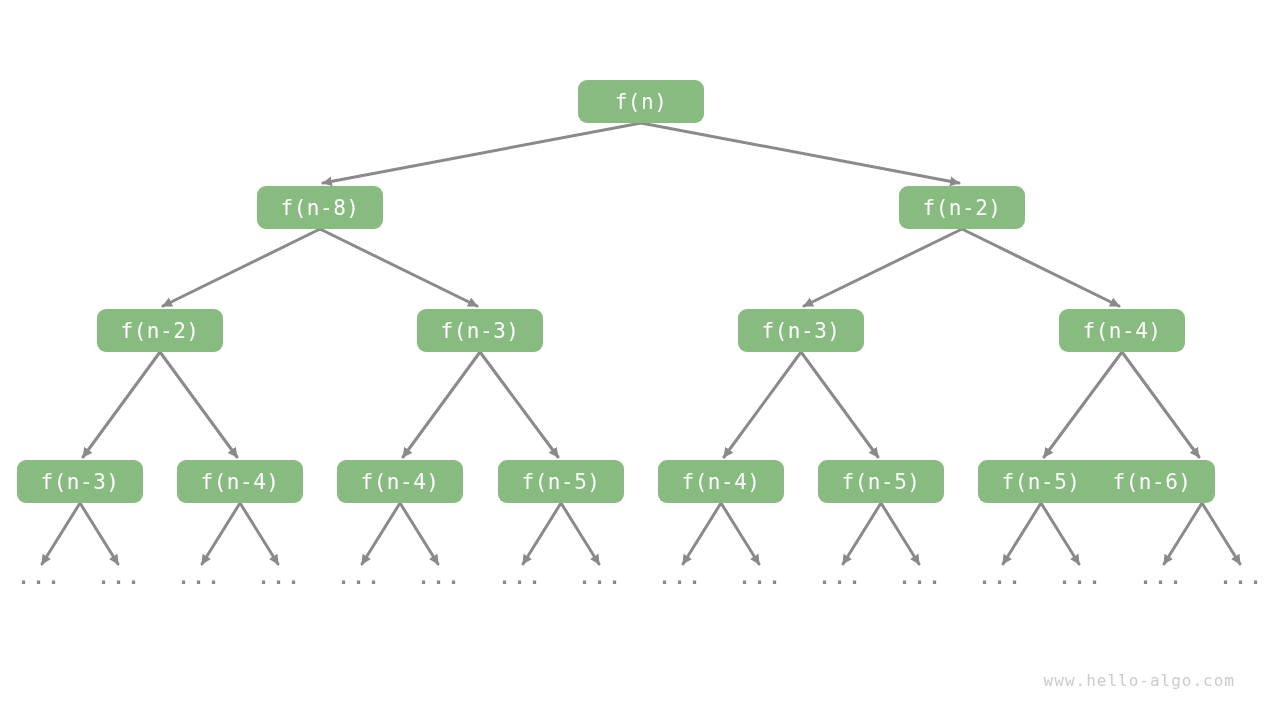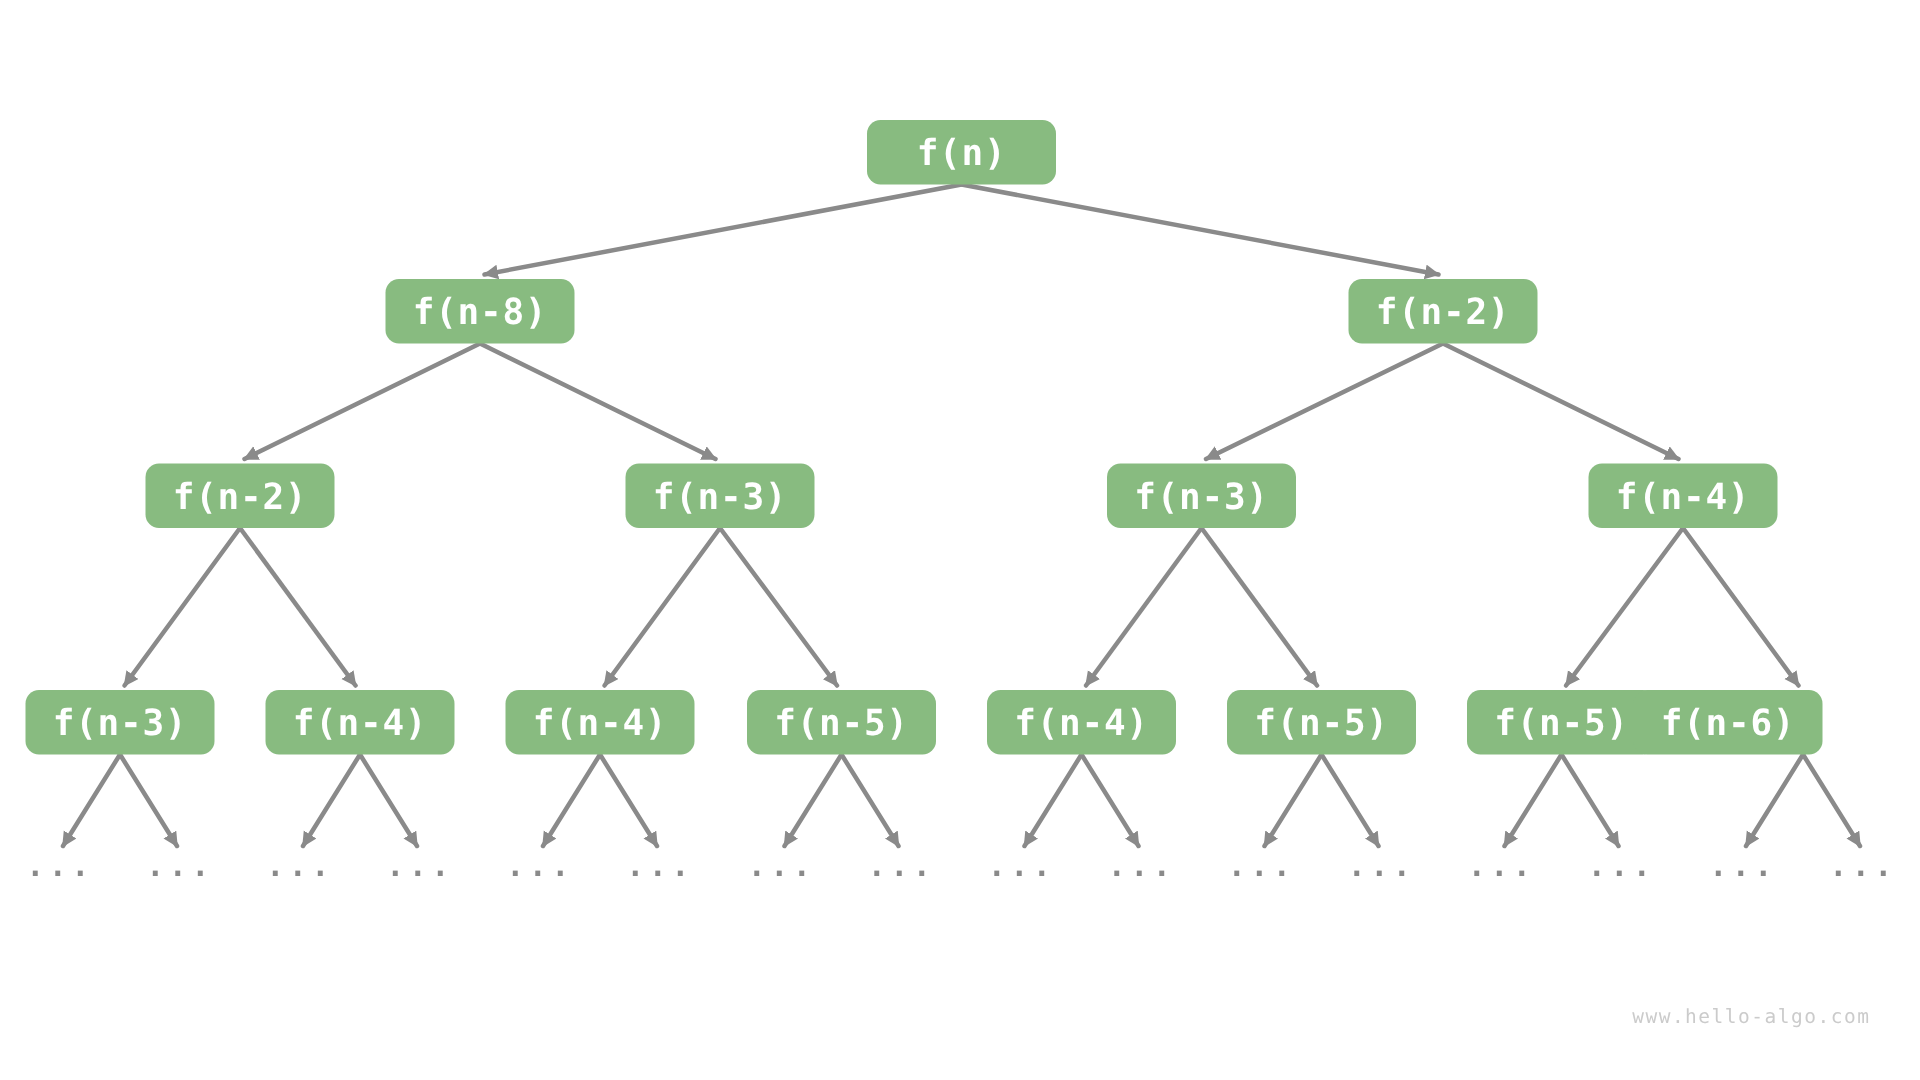--- a/index.html
+++ b/index.html
@@ -5,32 +5,32 @@
   html,body{margin:0;padding:0;}
   body{
     width:1280px;height:720px;position:relative;overflow:hidden;
     background:#ffffff;
     font-family:"DejaVu Sans Mono","Liberation Mono",monospace;
   }
   #edges{position:absolute;left:0;top:0;width:1280px;height:720px;}
   .node{
     position:absolute;width:126px;height:43px;
     background:#88BB80;border-radius:9px;
-    color:#ffffff;font-weight:bold;font-size:24px;
+    color:#ffffff;font-weight:normal;font-size:21px;
     display:flex;align-items:center;justify-content:center;
     letter-spacing:0.5px;
   }
   .leaf{
     position:absolute;width:64px;top:566px;height:22px;line-height:22px;
     text-align:center;color:#8a8a8a;font-weight:bold;font-size:20px;
     letter-spacing:3px;
   }
   .watermark{
-    position:absolute;top:671px;right:33px;
-    color:#cbcbcb;font-size:13px;letter-spacing:1px;
+    position:absolute;top:671px;right:45px;
+    color:#cbcbcb;font-size:16px;letter-spacing:1px;
   }
 </style>
 </head>
 <body>
 
 <svg id="edges" width="1280" height="720" viewBox="0 0 1280 720">
   <defs>
     <marker id="ah" markerWidth="12" markerHeight="12" refX="9" refY="5" orient="auto" markerUnits="userSpaceOnUse">
       <path d="M0,0 L10,5 L0,10 z" fill="#8a8a8a"></path>
     </marker>

